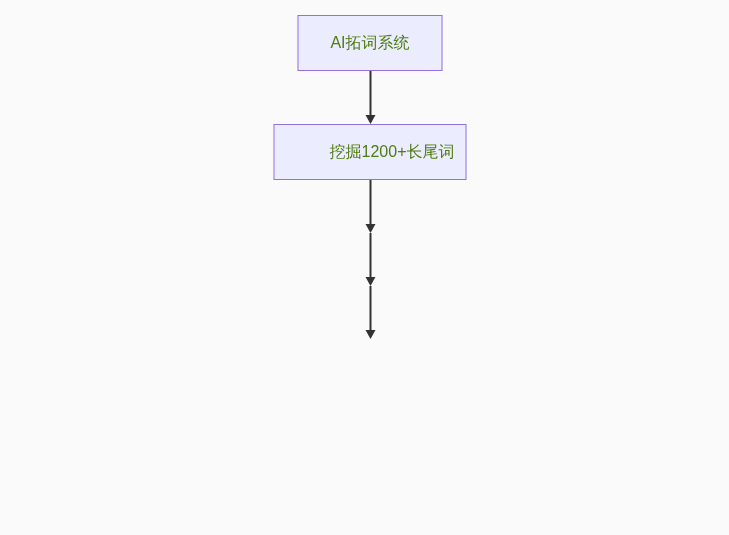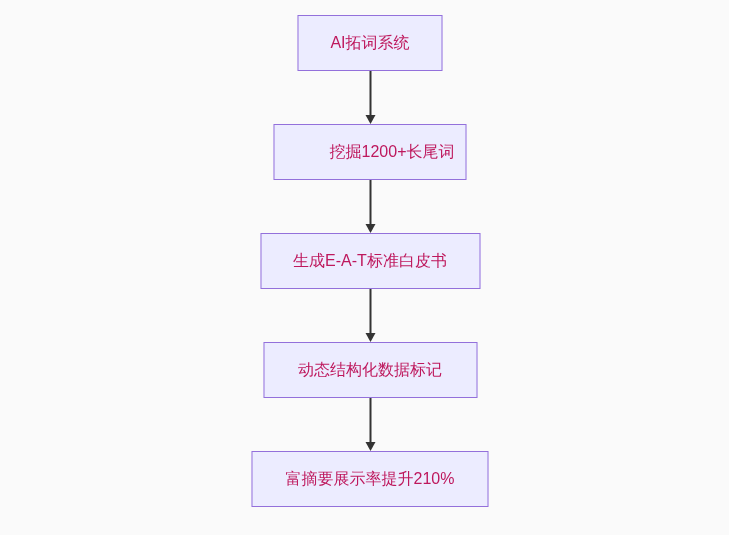--- a/index.html
+++ b/index.html
@@ -26,21 +26,21 @@
     align-items: center;
   }
   .node {
     box-sizing: border-box;
     height: 56px;
     background: #ECECFF;
     border: 1px solid #9370DB;
     display: flex;
     align-items: center;
     justify-content: center;
-    color: #be185d;
+    color: #4d7c0f;
     font-size: 16px;
     line-height: 1;
     white-space: nowrap;
     text-align: center;
   }
   .node-0 { width: 145px; }
   .node-1 { width: 193px; padding-left: 44px; }
   .node-2 { width: 220px; }
   .node-3 { width: 214px; }
   .node-4 { width: 237px; }
@@ -80,36 +80,27 @@
 
     <div class="node node-1">
       <span>挖掘1200+长尾词</span>
     </div>
 
     <div class="connector">
       <div class="line"></div>
       <div class="arrowhead"></div>
     </div>
 
-    <div class="node node-2">
-      <span>生成E-A-T标准白皮书</span>
-    </div>
 
     <div class="connector">
       <div class="line"></div>
       <div class="arrowhead"></div>
     </div>
 
-    <div class="node node-3">
-      <span>动态结构化数据标记</span>
-    </div>
 
     <div class="connector">
       <div class="line"></div>
       <div class="arrowhead"></div>
     </div>
 
-    <div class="node node-4">
-      <span>富摘要展示率提升210%</span>
-    </div>
 
   </div>
 </div>
 
 </body></html>

